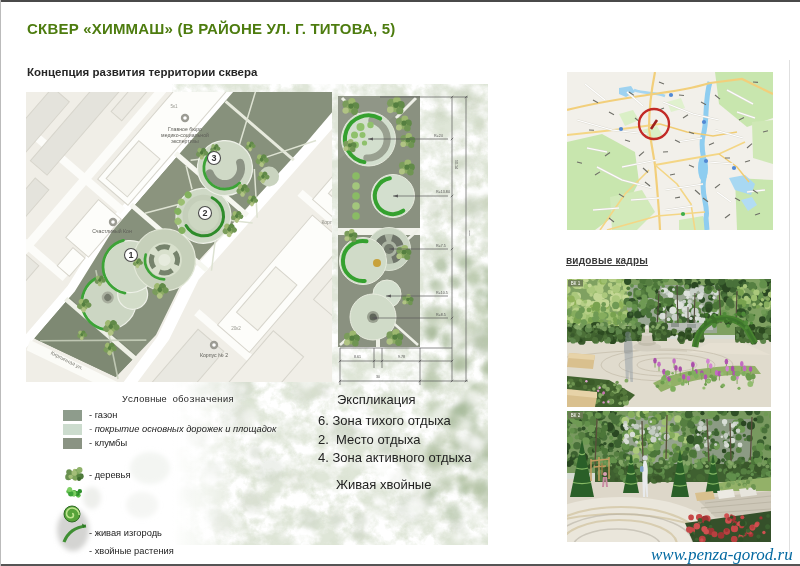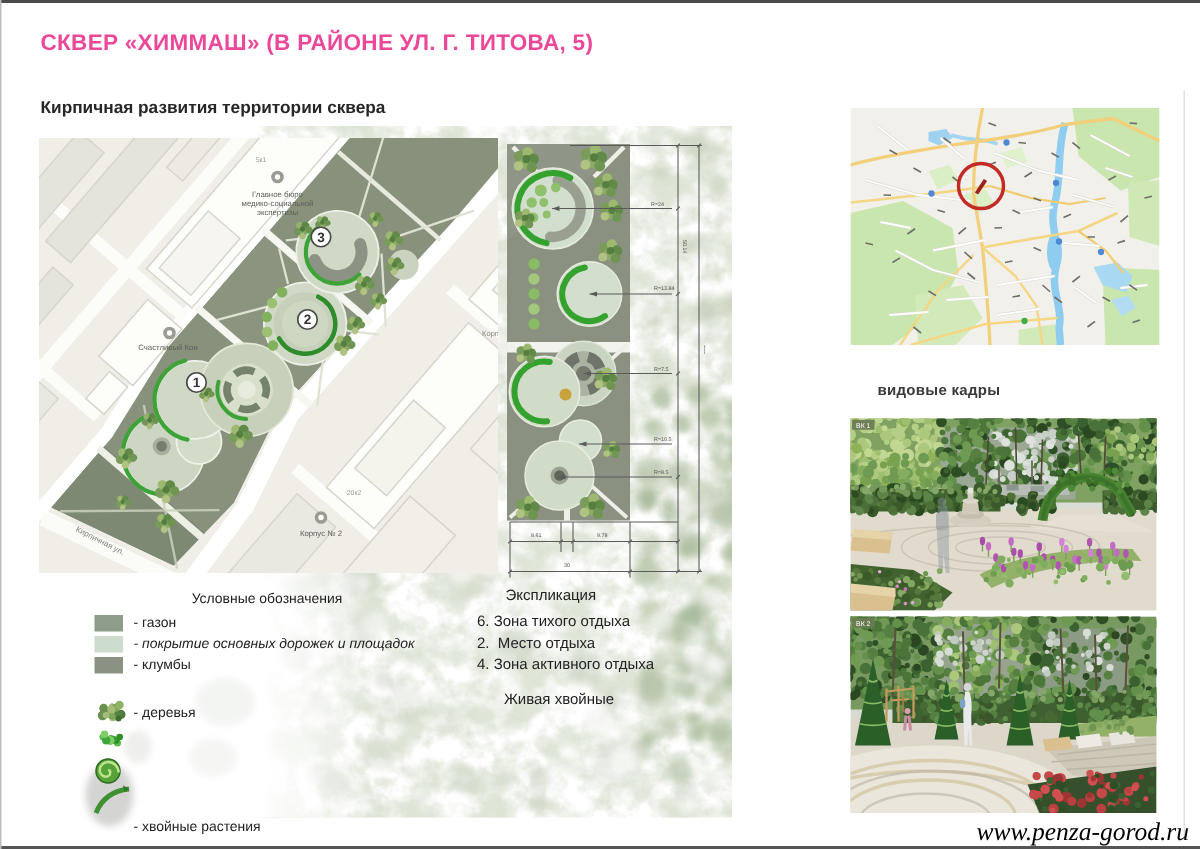--- a/index.html
+++ b/index.html
@@ -1,28 +1,28 @@
 <!DOCTYPE html>
 <html><head><meta charset="utf-8"><style>
   html,body{margin:0;padding:0;}
   #page{position:relative;width:800px;height:566px;background:#ffffff;overflow:hidden;
         font-family:"Liberation Sans", sans-serif;}
   .abs{position:absolute;}
-  #title{left:27px;top:20px;font-size:15px;font-weight:bold;color:#ec4899;letter-spacing:0.2px;}
+  #title{left:27px;top:20px;font-size:15px;font-weight:bold;color:#4d7c0f;letter-spacing:0.2px;}
   #subtitle{left:27px;top:66px;font-size:11.5px;font-weight:bold;color:#262626;}
-  #vk-label{left:585px;top:255px;font-size:10px;font-weight:bold;color:#3a3a3a;letter-spacing:0.2px;}
+  #vk-label{left:566px;top:255px;font-size:10px;font-weight:bold;color:#3a3a3a;letter-spacing:0.2px;text-decoration:underline;}
   #legend{left:30px;top:391px;width:280px;font-size:9.3px;color:#222;}
-  #legend .lt{text-align:center;width:296px;margin-top:3px;margin-bottom:5px;font-size:9.3px;}
+  #legend .lt{text-align:center;width:296px;margin-top:3px;margin-bottom:5px;font-size:9.3px;font-family:Liberation Mono, monospace;}
   .li{position:absolute;left:29px;width:230px;height:13px;}
   .li .sw{position:absolute;left:4px;top:0px;width:19px;height:11px;}
   .li .tx{position:absolute;left:30px;top:0px;white-space:nowrap;}
-  #expl{left:318px;top:392px;font-size:10px;color:#222;}
+  #expl{left:318px;top:392px;font-size:13px;color:#222;}
   #expl div{margin-bottom:3.5px;white-space:nowrap;}
   #wm-text{left:651px;top:545px;font-family:"Liberation Serif",serif;font-style:italic;
-           font-size:17px;color:#000000;}
+           font-size:17px;color:#0369a1;}
   .borderline{background:#4a4a4a;}
 </style></head>
 <body>
 <div id="page">
 
   <svg class="abs" id="wmtex" style="left:0px;top:0px;" width="800" height="566" viewBox="0 0 800 566">
   <defs>
   <filter id="wblur" x="-30%" y="-30%" width="160%" height="160%">
           <feGaussianBlur stdDeviation="2.6"></feGaussianBlur>
         </filter>
@@ -258,21 +258,21 @@
   <ellipse cx="150" cy="468" rx="20" ry="16" fill="#e2e5de" opacity="0.4"></ellipse>
   <ellipse cx="142" cy="505" rx="16" ry="13" fill="#e5e8e1" opacity="0.38"></ellipse>
   </g>
   </svg>
 
   <div class="abs borderline" style="left:0;top:0;width:800px;height:2px;"></div>
   <div class="abs borderline" style="left:0;top:564px;width:800px;height:2px;background:#555;"></div>
   <div class="abs" style="left:0;top:0;width:1px;height:566px;background:#bbb;"></div>
   <div class="abs" style="left:789px;top:60px;width:1px;height:500px;background:#e0e0e0;"></div>
   <div class="abs" id="title">СКВЕР «ХИММАШ» (В РАЙОНЕ УЛ. Г. ТИТОВА, 5)</div>
-  <div class="abs" id="subtitle">Кирпичная развития территории сквера</div>
+  <div class="abs" id="subtitle">Концепция развития территории сквера</div>
   <svg class="abs" id="siteplan" style="left:26px;top:92px;" width="306" height="290" viewBox="0 0 306 290">
   <rect x="0" y="0" width="306" height="290" fill="#f0eee7"></rect>
   <g transform="translate(168.5,131.1) rotate(-49.2)">
   <path d="M -260 -55 L -130 -55 L -60 -66 L 160 -65 L 160 -56 L -60 -57 L -130 -46 L -260 -46 Z" fill="#ffffff"></path>
   <rect x="-260" y="-116" width="400" height="9" fill="#fcfcf9"></rect>
   <rect x="-130" y="-230" width="8" height="168" fill="#fcfcf9"></rect>
   <rect x="-42" y="-230" width="8" height="168" fill="#fcfcf9"></rect>
   <rect x="145" y="-230" width="8" height="168" fill="#fcfcf9"></rect>
   <rect x="-30" y="-102" width="172" height="40" fill="#fdfdfa" stroke="#d7d5cc" stroke-width="1"></rect>
   <rect x="-24" y="-96" width="50" height="28" fill="#f6f5ef" stroke="#d7d5cc" stroke-width="1"></rect>
@@ -2673,20 +2673,23 @@
     <div class="li" style="top:47px;">
         <div class="sw" style="background:#8a9383;"></div>
         <div class="tx">- клумбы</div>
       </div>
     <div class="li" style="top:79px;">
         <div class="tx">- деревья</div>
       </div>
     <div class="li" style="top:118px;margin-top:37px;">
         <div class="tx">- хвойные растения</div>
       </div>
+    <div class="li" style="top:137px;">
+        <div class="tx">- живая изгородь</div>
+      </div>
   </div>
   <svg class="abs" id="licons" style="left:50px;top:460px;" width="50" height="95" viewBox="0 0 50 95">
   <circle cx="25.3" cy="18.5" r="2.4" fill="#a3bd78"></circle>
   <circle cx="20.7" cy="15.6" r="2.8" fill="#7da55c"></circle>
   <circle cx="24.9" cy="16.5" r="3.4" fill="#7da55c"></circle>
   <circle cx="21" cy="14.1" r="2.4" fill="#8fb269"></circle>
   <circle cx="25.1" cy="16" r="3.3" fill="#7da55c"></circle>
   <circle cx="24.7" cy="10.7" r="1.9" fill="#a3bd78"></circle>
   <circle cx="30.6" cy="16.3" r="3.1" fill="#4e7a3c"></circle>
   <circle cx="19.7" cy="15.8" r="3.2" fill="#55823f"></circle>

